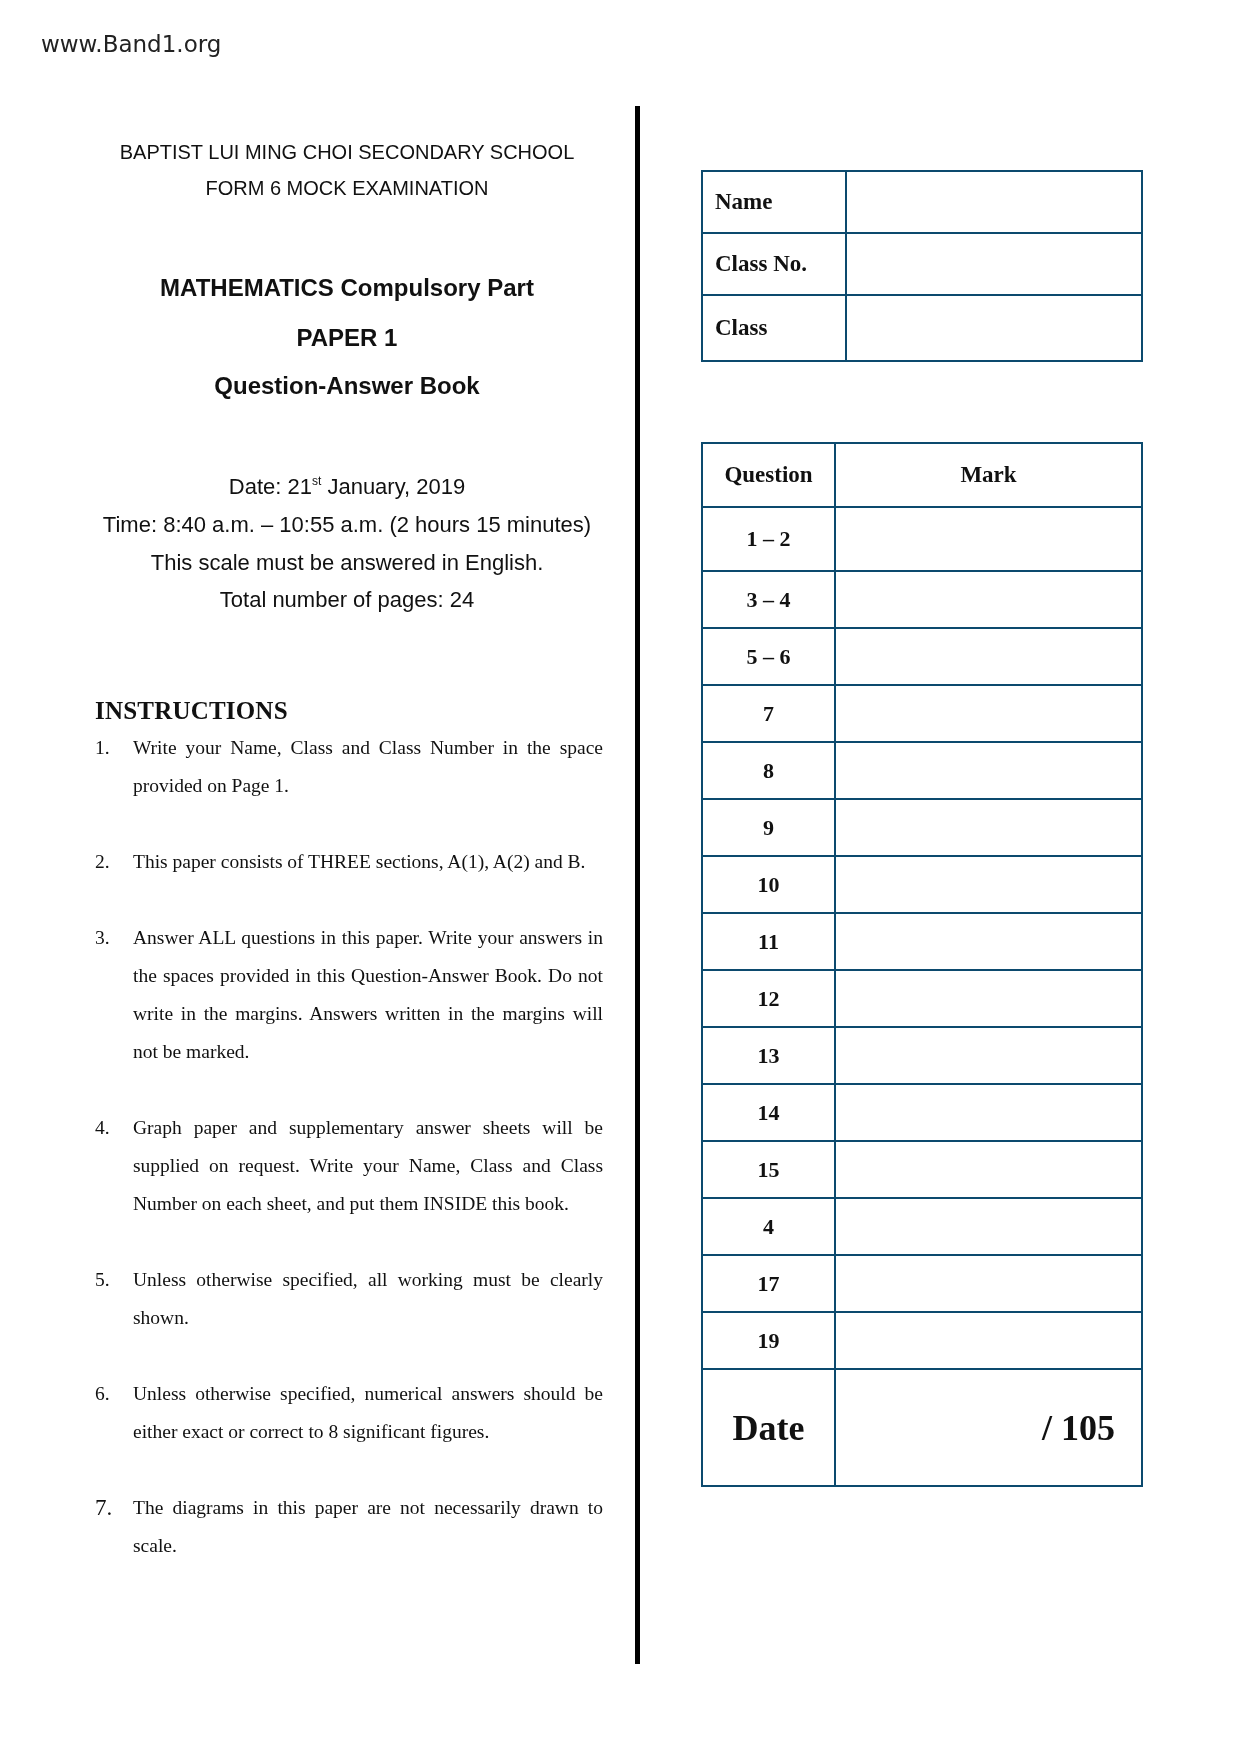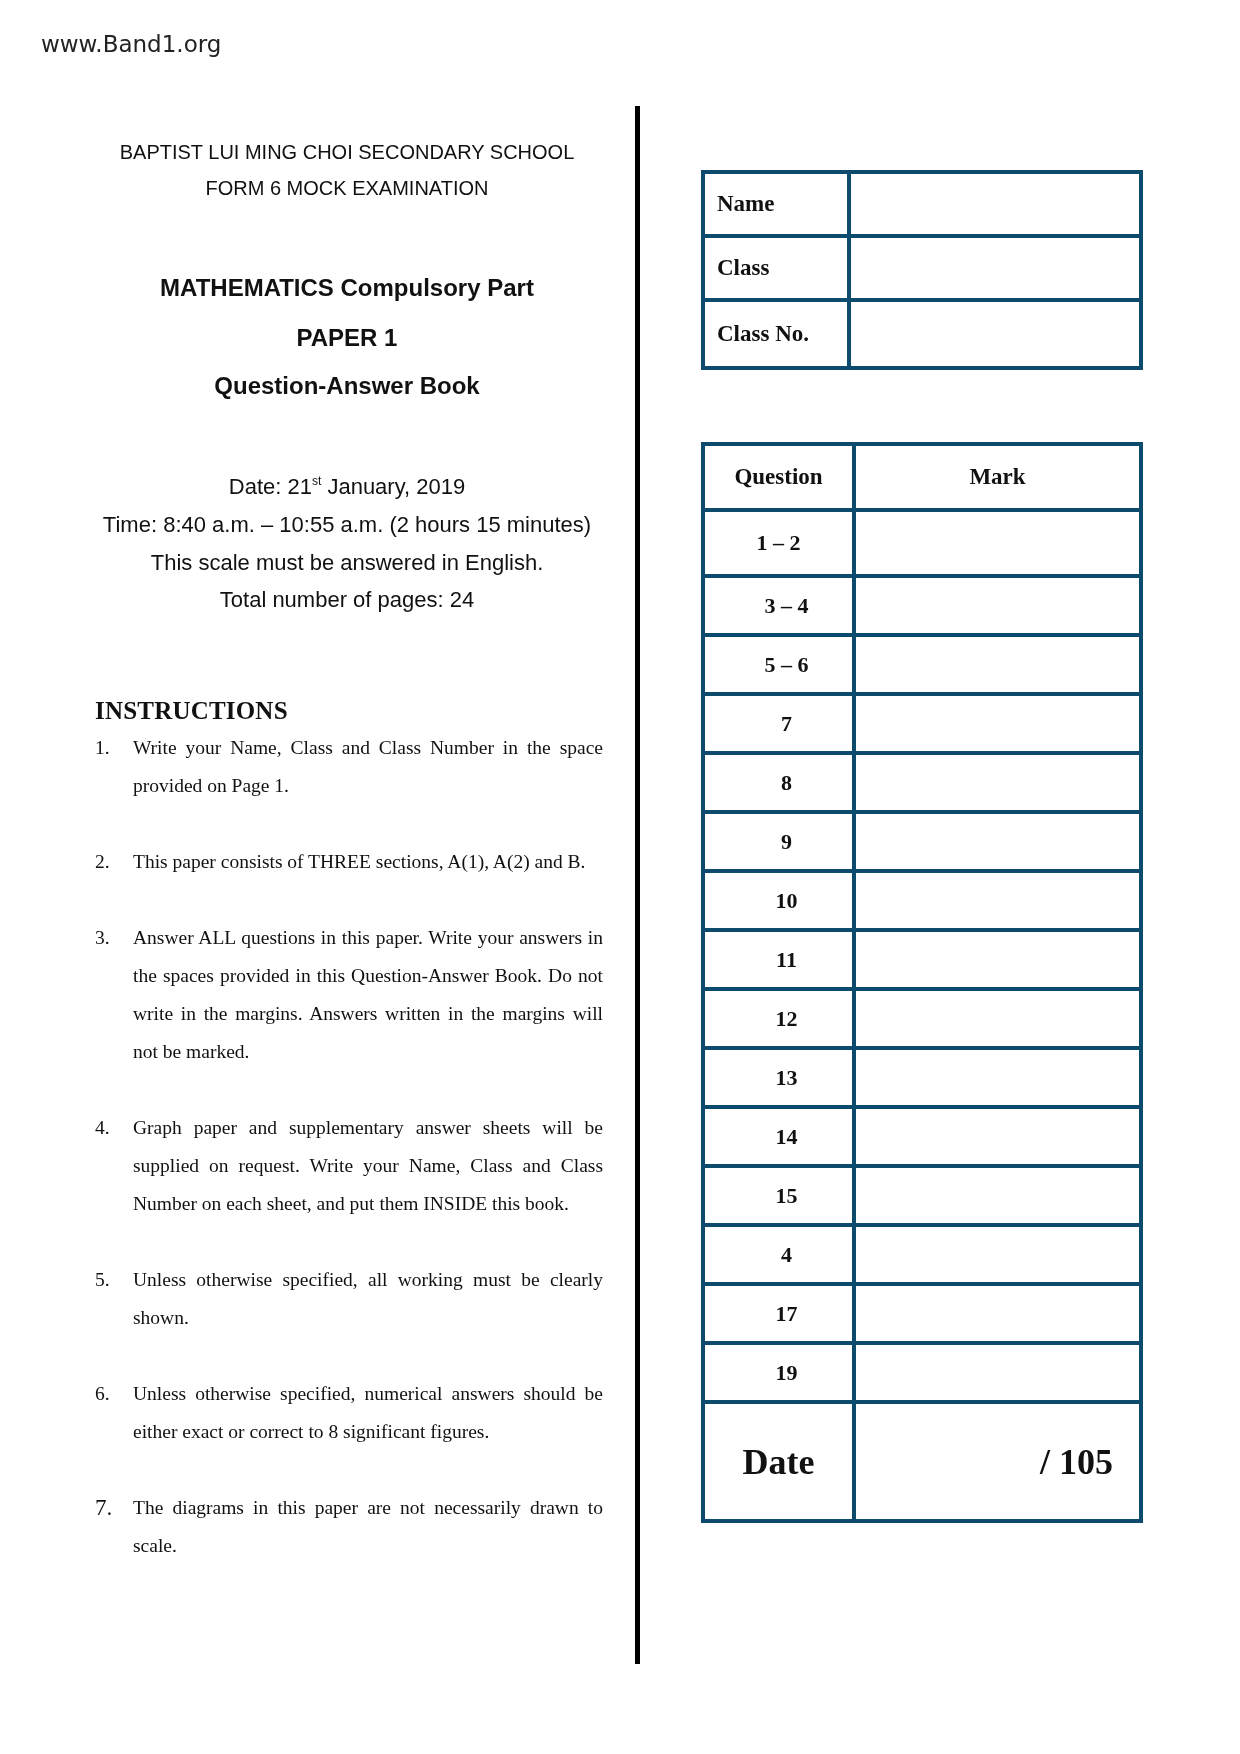--- a/index.html
+++ b/index.html
@@ -15,30 +15,30 @@
     sup { font-size: 12px; vertical-align: 9px; line-height: 0; }
     .divider { left: 635px; top: 106px; width: 5px; height: 1558px; background: #000; }
 
     .instr-title { left: 95px; top: 697px; font-size: 25px; font-weight: bold; letter-spacing: 0.2px; }
     .instr-list { left: 95px; top: 729px; width: 508px; margin: 0; padding: 0; list-style: none; }
     .instr-item { position: relative; padding-left: 38px; font-size: 19.5px; line-height: 38px; margin-bottom: 38px; text-align: justify; }
     .instr-num { position: absolute; left: 0; top: 0; }
     .instr-num.big { font-size: 23px; }
 
     table.grid { position: absolute; border-collapse: collapse; font-family: "Liberation Serif", serif; }
-    table.grid td { border: 4px solid #0c4a6e; padding: 0; }
+    table.grid td { border: 2px solid #0c4a6e; padding: 0; }
     .idtable { left: 701px; top: 170px; width: 442px; }
     .idtable td.lbl { width: 130px; height: 60px; font-weight: bold; font-size: 23px; padding-left: 12px; }
     .idtable tr:last-child td { height: 64px; }
     .marktable { left: 701px; top: 442px; width: 442px; }
     .marktable td { text-align: center; font-weight: bold; font-size: 22px; }
     .marktable td.q { width: 131px; border-radius: 14px; }
     .marktable tr.head td { height: 62px; font-size: 23px; }
     .marktable tr.first td { height: 62px; }
-    .marktable tr.row td { height: 55px; padding-left: 16px; }
+    .marktable tr.row td { height: 55px; }
     .marktable tr.total td { height: 115px; }
     .marktable tr.total td.q { font-size: 36px; }
     .marktable tr.total td.m { font-size: 36px; text-align: right; padding-right: 26px; }
   </style>
 </head>
 <body>
 
 <div class="abs watermark">www.Band1.org</div>
 
 <div class="abs center-col sans hdr-line" style="top:140px;">BAPTIST LUI MING CHOI SECONDARY SCHOOL</div>
@@ -66,25 +66,25 @@
 
 <div class="abs divider"></div>
 
 <table class="grid idtable">
   <tbody>
       <tr>
     <td class="lbl">Name</td>
     <td></td>
   </tr>
   <tr>
-    <td class="lbl">Class</td>
+    <td class="lbl">Class No.</td>
     <td></td>
   </tr>
   <tr>
-    <td class="lbl">Class No.</td>
+    <td class="lbl">Class</td>
     <td></td>
   </tr>
 </tbody>
   </table>
 
 <table class="grid marktable">
   <tbody id="marks-body">
     <tr class="head">
       <td class="q">Question</td>
       <td>Mark</td>

